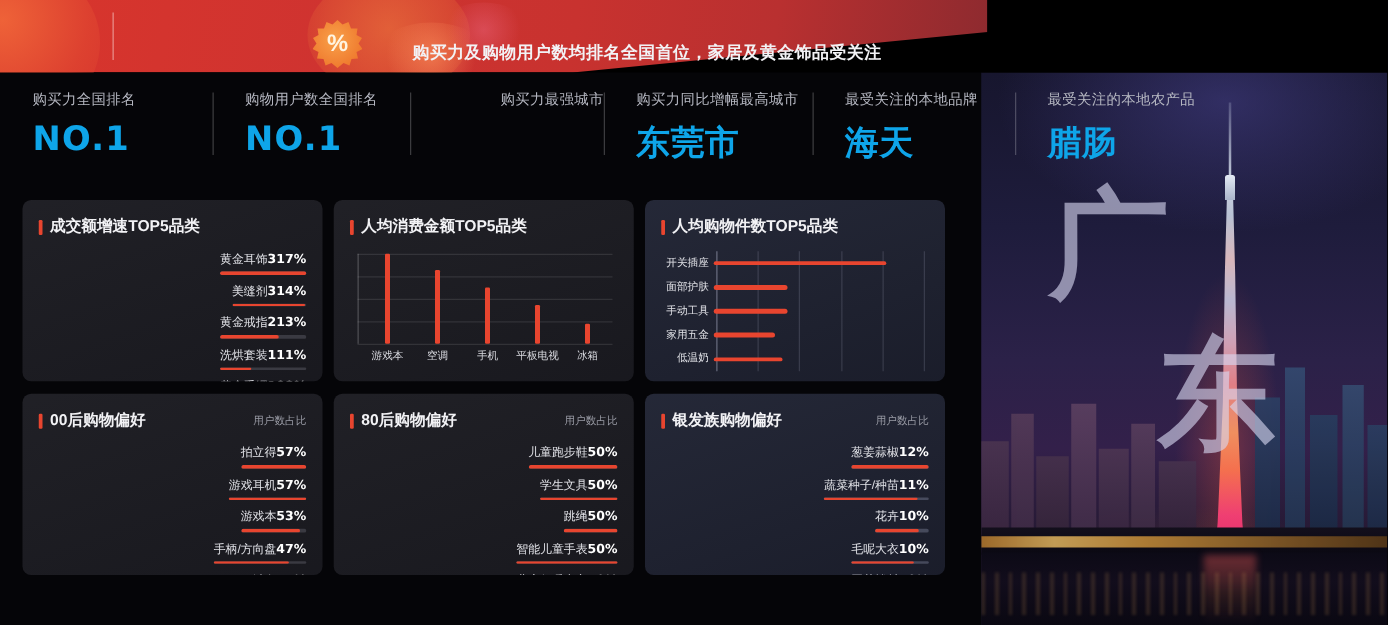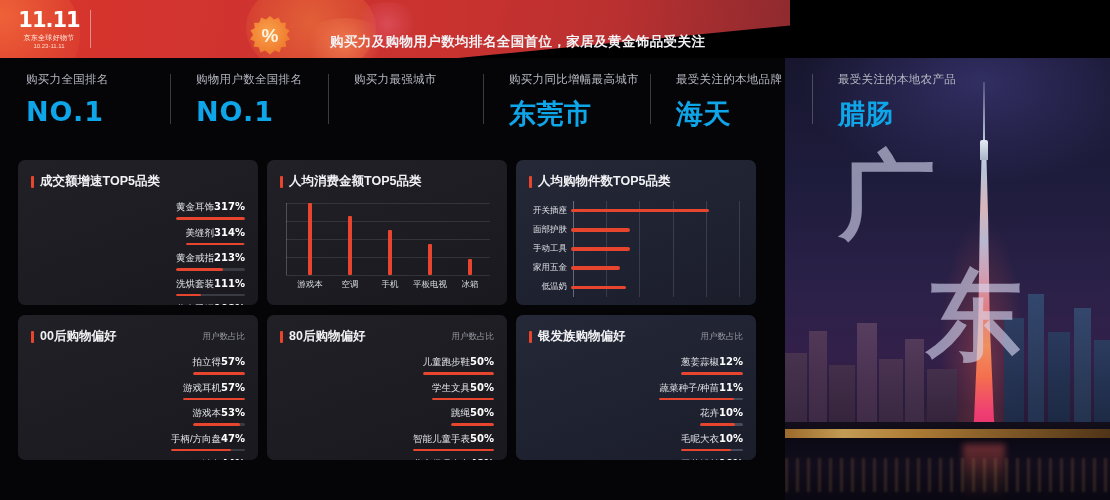--- a/index.html
+++ b/index.html
@@ -106,21 +106,21 @@
   .banner-title{ position:absolute; left:104px; top:9px; font-size:27px; font-weight:800;
     color:#fff; letter-spacing:2px; text-shadow:0 2px 5px rgba(90,10,0,.45); }
   .banner-sub{ position:absolute; left:330px; top:33px; font-size:13.5px; font-weight:700;
     color:#f2f2f5; letter-spacing:.4px; }
 
   
   .kpis{ position:absolute; left:0; top:58px; width:1110px; height:88px; display:flex; }
   .kpi{ position:relative; padding:14px 0 0 26px; }
   .kpi:nth-child(1){ width:170px; }
   .kpi:nth-child(2){ width:158px; }
-  .kpi:nth-child(3){ width:155px; }
+  .kpi:nth-child(3){ width:155px;text-align:right; }
   .kpi:nth-child(4){ width:167px; }
   .kpi:nth-child(5){ width:162px; }
   .kpi:nth-child(6){ width:170px; }
   .kpi + .kpi::before{ content:""; position:absolute; left:0; top:16px; width:1px; height:50px;
     background:rgba(255,255,255,.22); }
   .kpi-label{ font-size:11.5px; color:#b6b8c2; letter-spacing:.3px; }
   .kpi-value{ margin-top:9px; font-size:27px; font-weight:700; color:#0ea5e9; letter-spacing:.5px; }
   .kpi-value.num{ font-family:"DejaVu Sans",sans-serif; letter-spacing:1px; }
 
   
@@ -194,25 +194,20 @@
   <div class="banner">
     <div class="banner-red"></div>
     <div class="blob1"></div>
     <div class="blob2"></div>
     <div class="blob3"></div>
     <div class="blob4"></div>
     <div class="badge">
       <span>%</span>
     </div>
 
-    <div class="logo">
-      <div class="logo-11">11.11</div>
-      <div class="logo-sub">京东全球好物节</div>
-      <div class="logo-date">10.23-11.11</div>
-    </div>
     <div class="logo-divider"></div>
 
     <div class="banner-sub">购买力及购物用户数均排名全国首位，家居及黄金饰品受关注</div>
   </div>
 
   <div class="kpis">
     <div class="kpi">
       <div class="kpi-label">购买力全国排名</div>
       <div class="kpi-value num">NO.1</div>
     </div>

